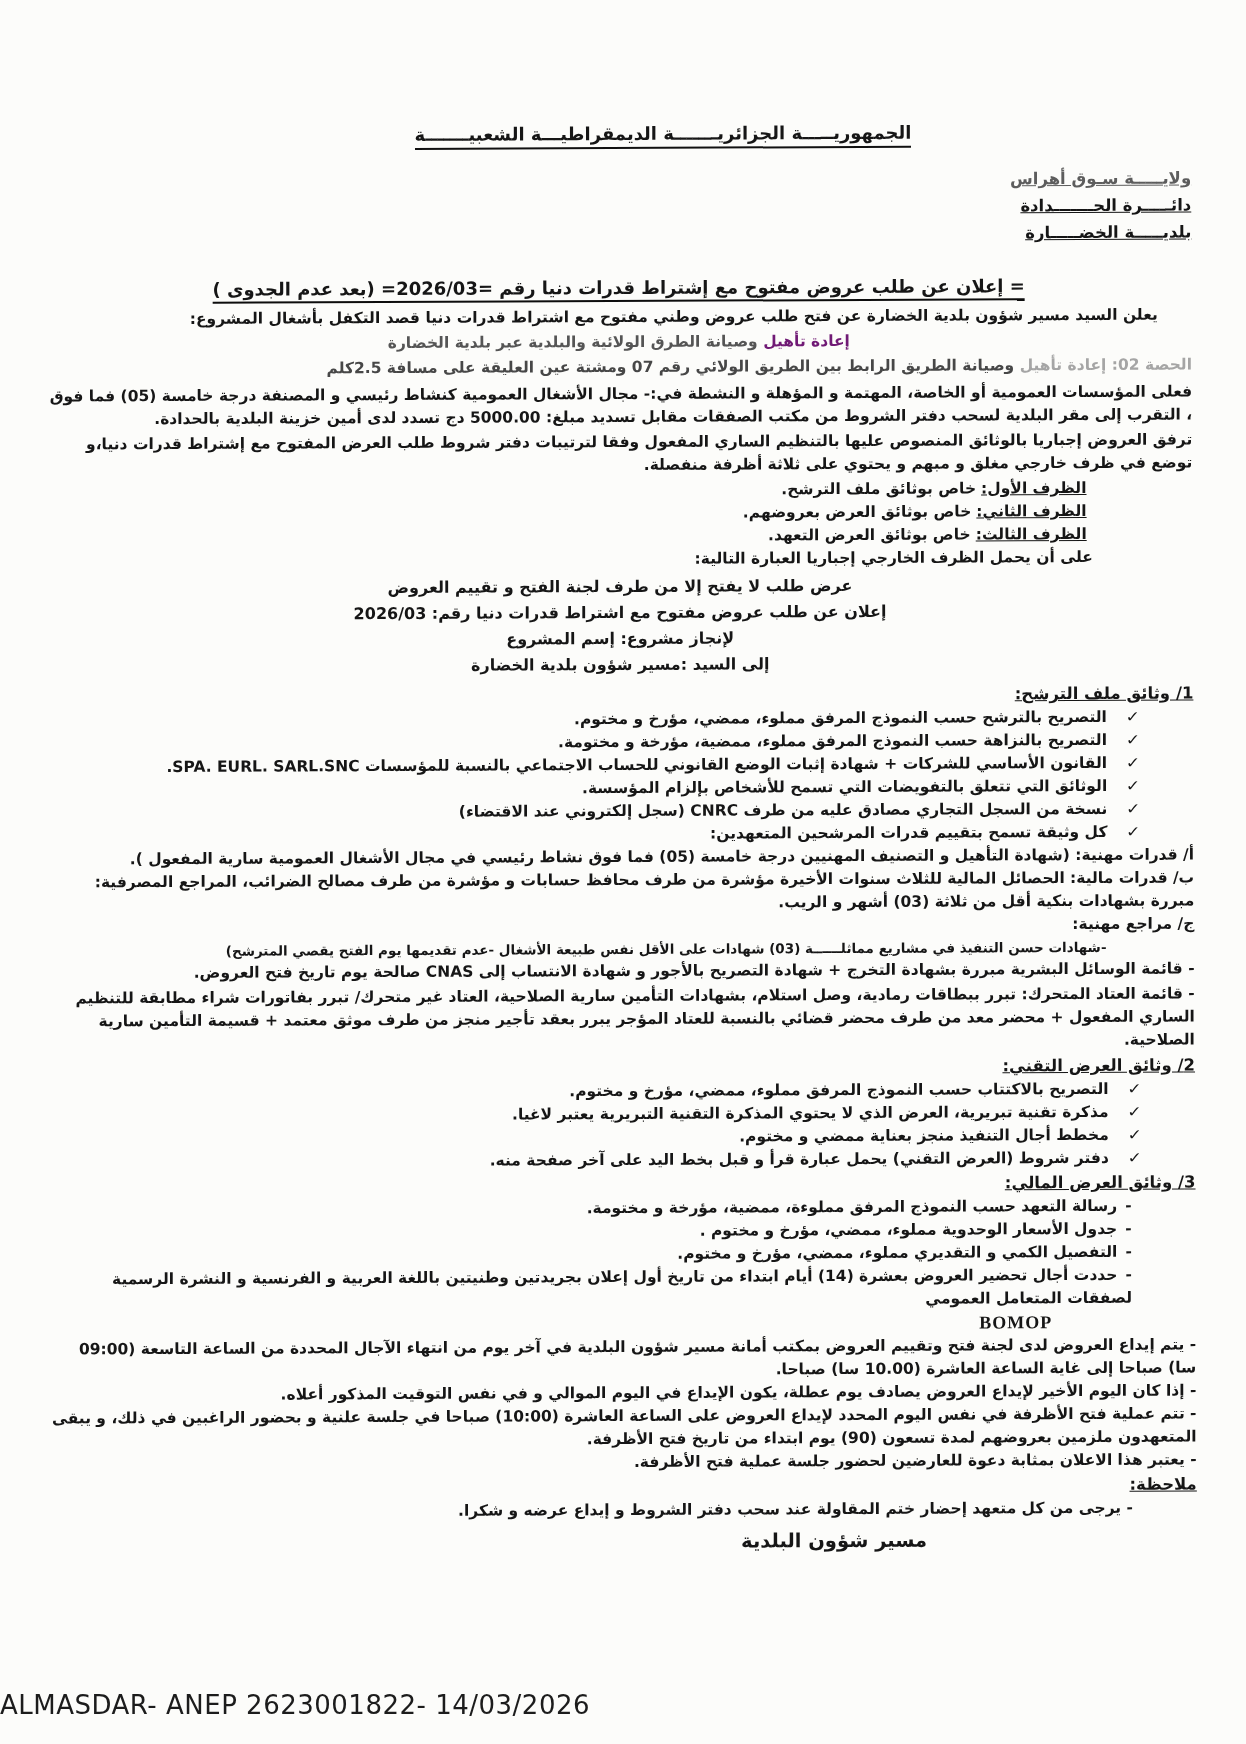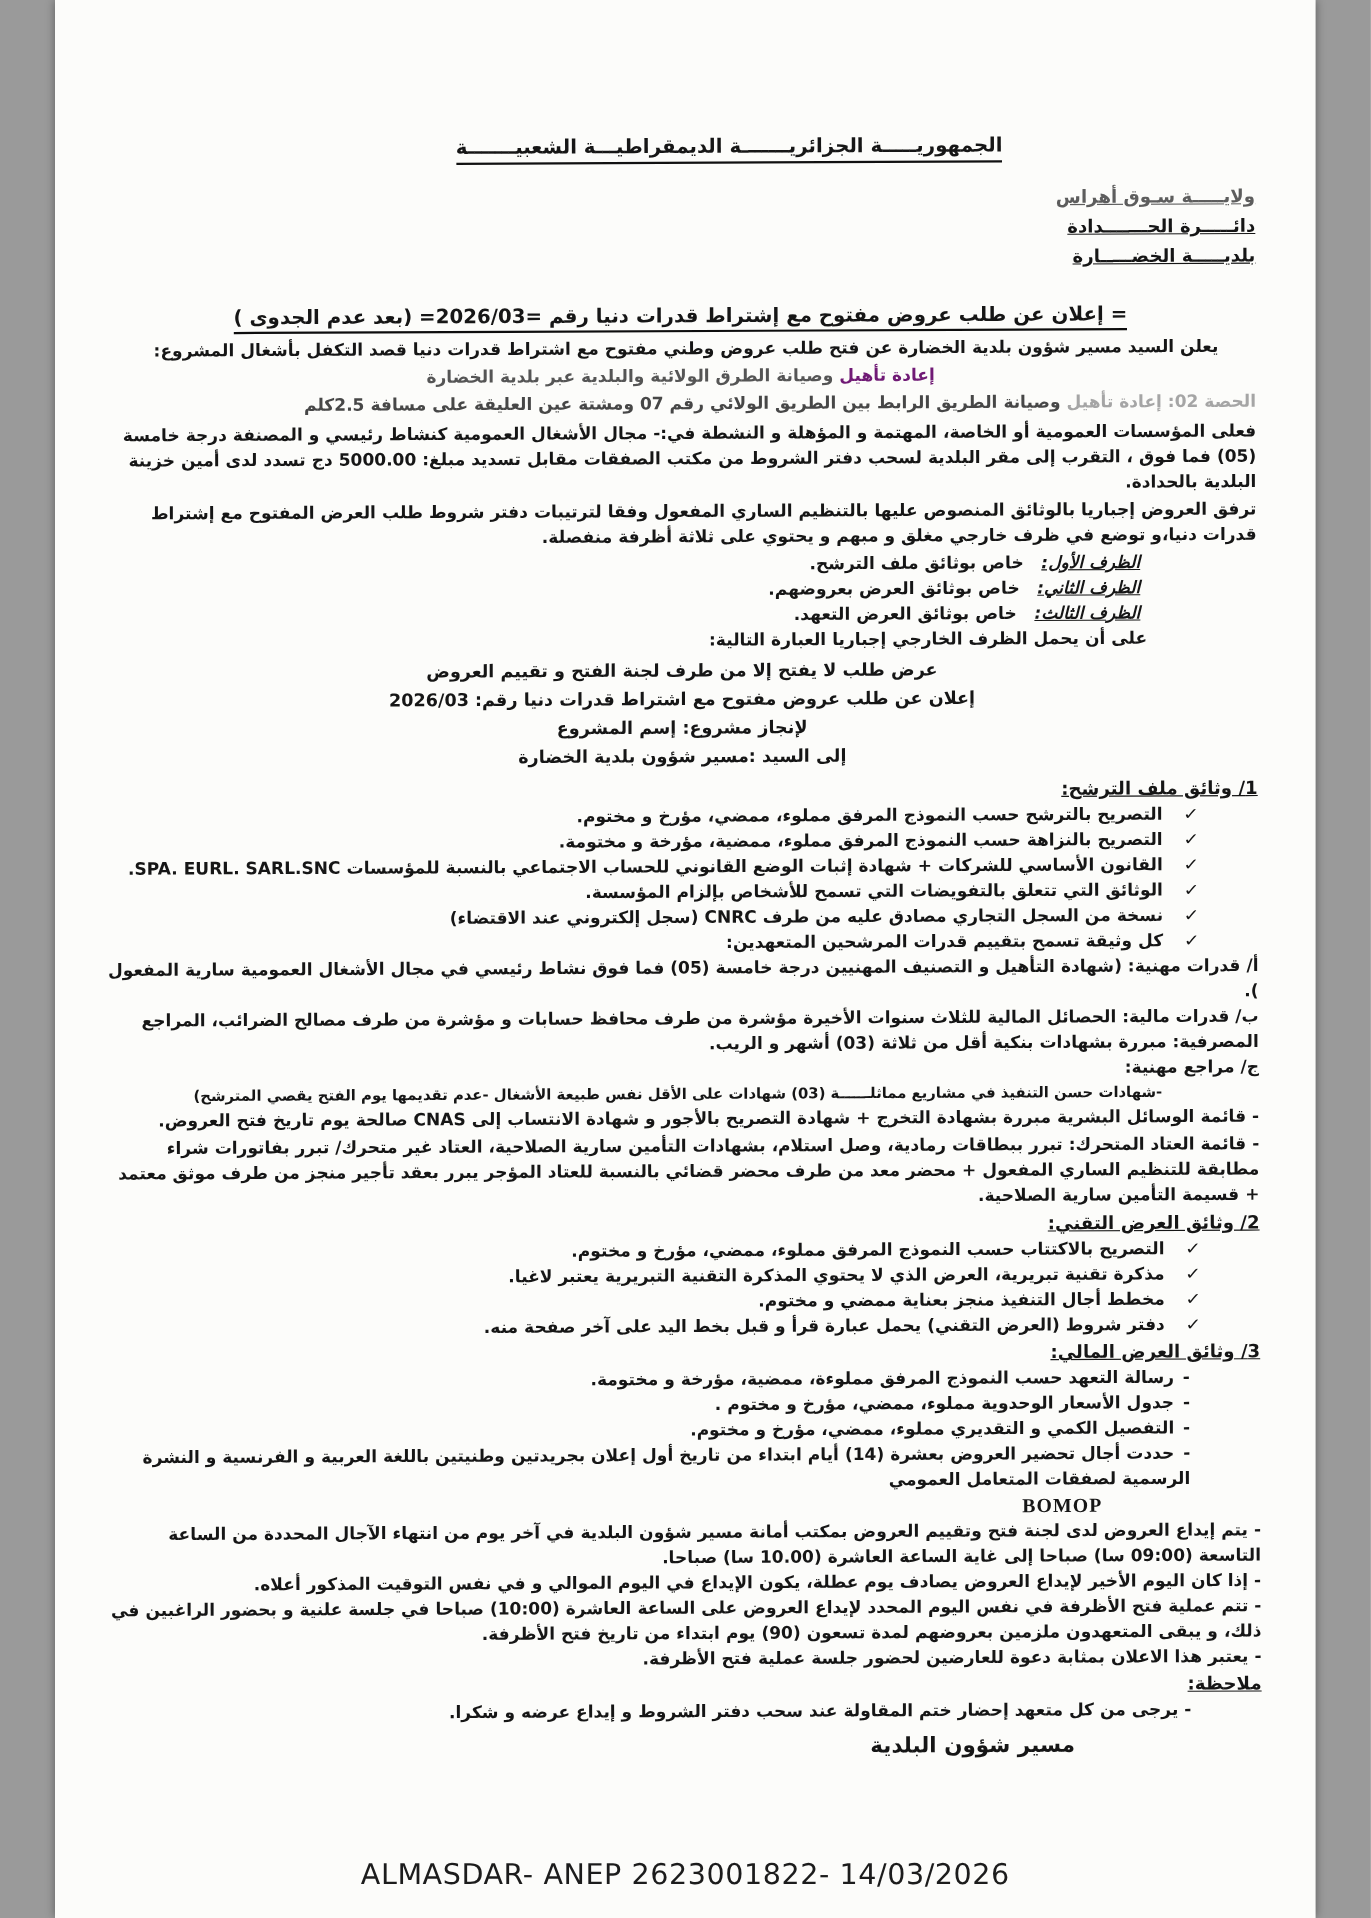--- a/index.html
+++ b/index.html
@@ -1,18 +1,18 @@
 <!DOCTYPE html>
 <html lang="ar"><head>
 <meta charset="utf-8">
 <style>
   html,body{margin:0;padding:0;background:#9a9a9a;}
   .page{
     position:relative;
-    width:1146px;height:1744px;
+    width:1246px;height:1744px;
     margin:0 auto;
     background:#fcfcfa;
     font-family:"DejaVu Sans",sans-serif;
     color:#161616;
     overflow:hidden;
     box-shadow:0 0 8px rgba(0,0,0,.4);
   }
   .content{
     position:absolute;
     top:122px;left:48px;right:52px;
@@ -42,21 +42,21 @@
   }
   .title span{border-bottom:2.5px solid #0d0d0d;padding-bottom:2px;}
   .para{margin-bottom:2px;}
   .indent1{text-indent:34px;}
   .project-line{text-align:center;font-weight:600;margin-bottom:2px;}
   .fade1{color:#701a75;}
   .fade2{color:#555;}
   .lot-line{margin-bottom:4px;font-weight:600;color:#474747;}
   .lot-line .fade1{color:#a5a5a5;text-align:center;}
   .fold{padding-right:106px;}
-  .fold .u{margin-left:16px;font-style:italic;}
+  .fold .u{margin-left:5px;}
   .outer-note{padding-right:100px;margin-bottom:3px;}
   .inscription{text-align:center;line-height:26px;margin:3px 0 6px 0;font-size:16px;}
   .sec-h{font-size:16.5px;margin:1px 0;}
   .check-item{padding-right:54px;line-height:23px;}
   .chk{display:inline-block;margin-left:20px;font-weight:400;font-size:15px;transform:scaleX(1.15);}
   .cap{line-height:23px;}
   .ref-small{font-size:13.5px;padding-right:88px;line-height:22px;}
   .dash-item{padding-right:64px;line-height:23px;}
   .dash{display:inline-block;margin-left:8px;}
   .bomop{
@@ -72,21 +72,20 @@
     direction:rtl;
     text-align:left;
     padding-left:690px;
     font-size:19.5px;
     margin-top:8px;
     font-weight:800;
   }
   .footer{
     position:absolute;
     bottom:24px;left:0;right:0;
-    text-align:center;
     direction:ltr;
     font-family:"DejaVu Sans",sans-serif;
     font-size:26px;
     font-weight:400;
     color:#1c1c1c;
     letter-spacing:.5px;
   }
 </style>
 </head>
 <body>

